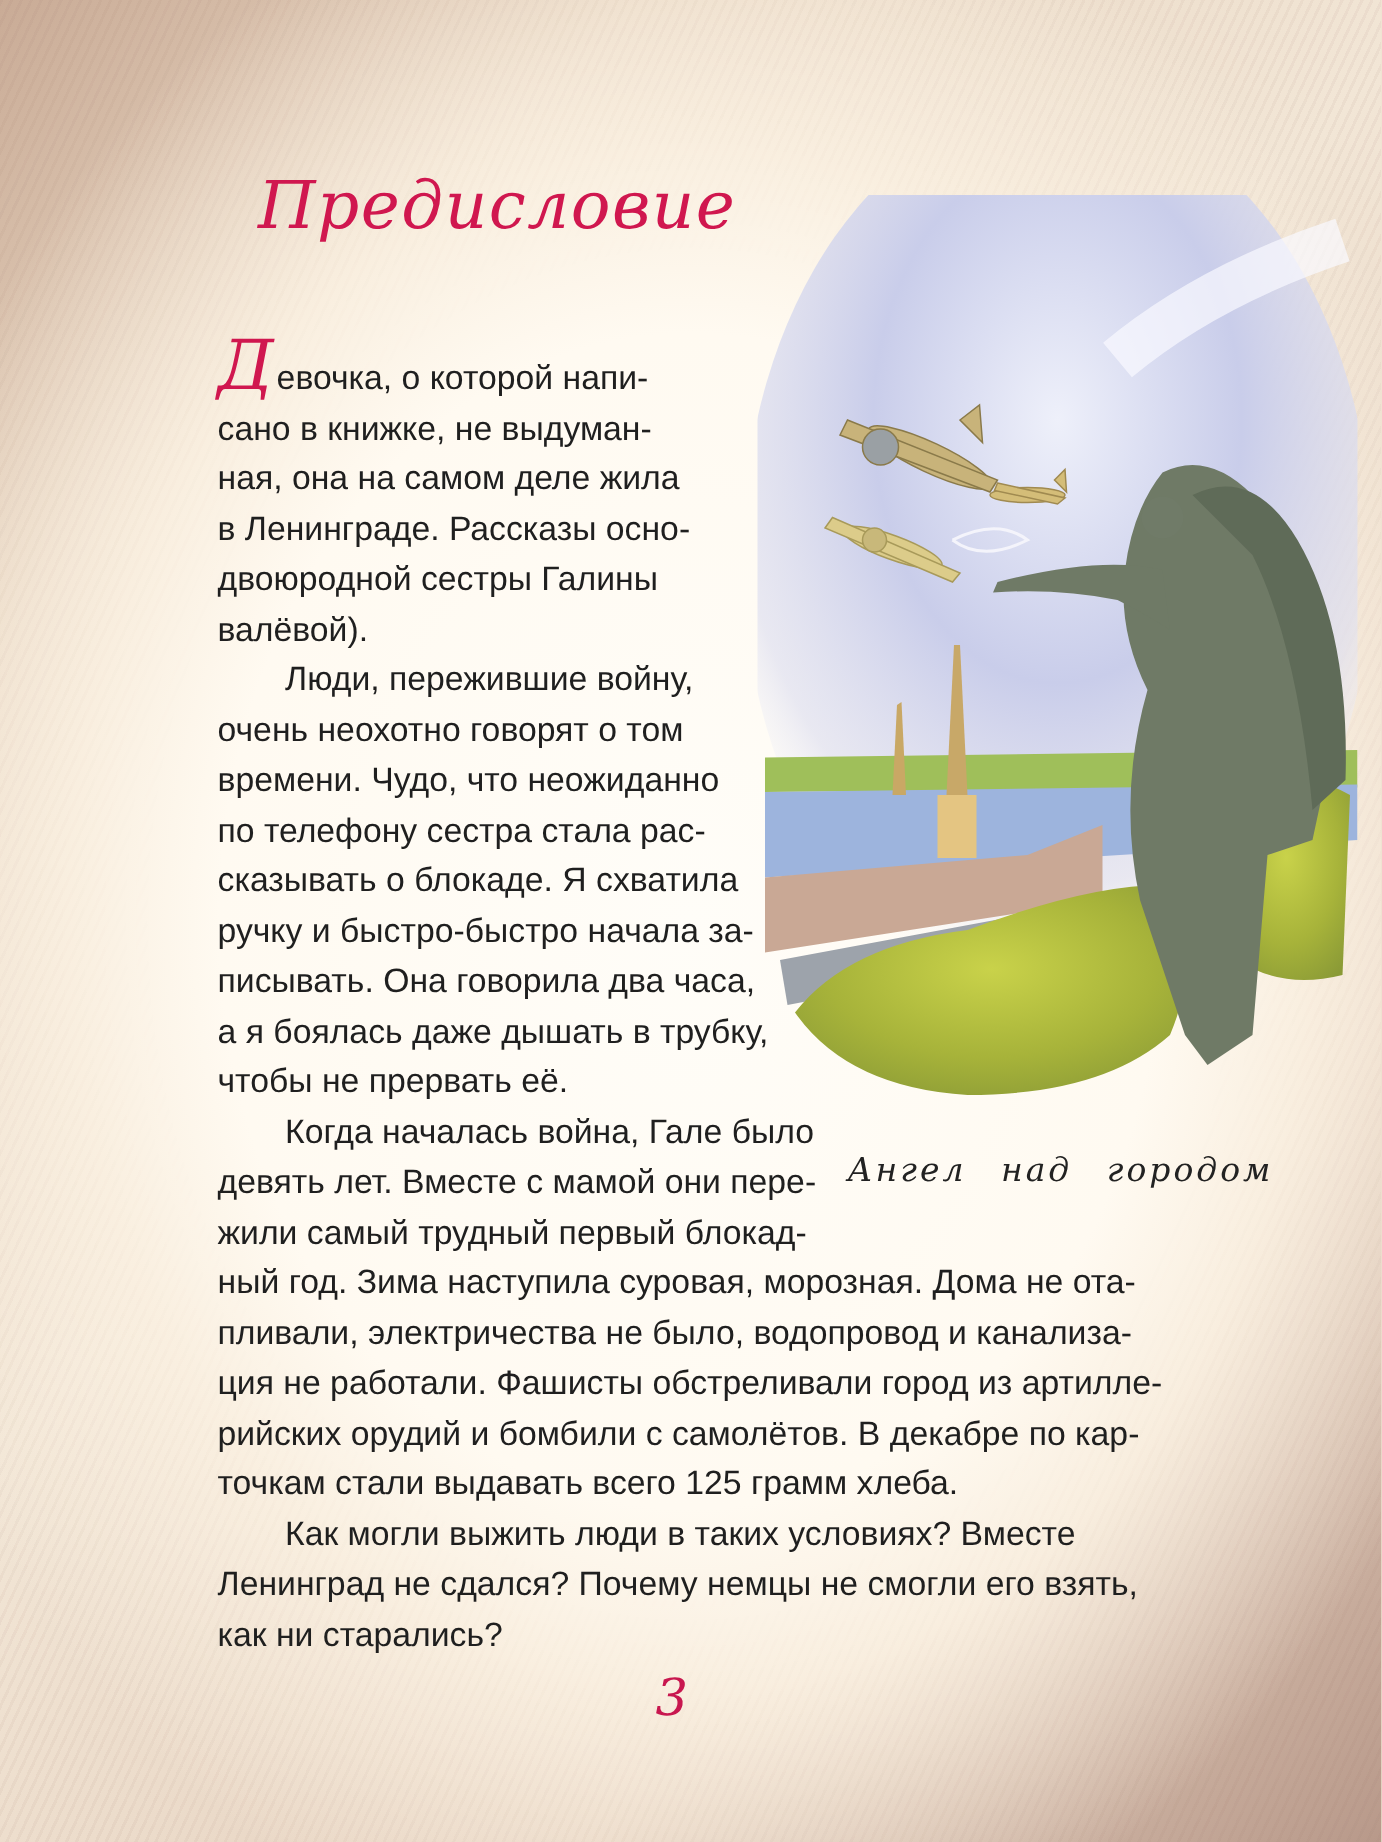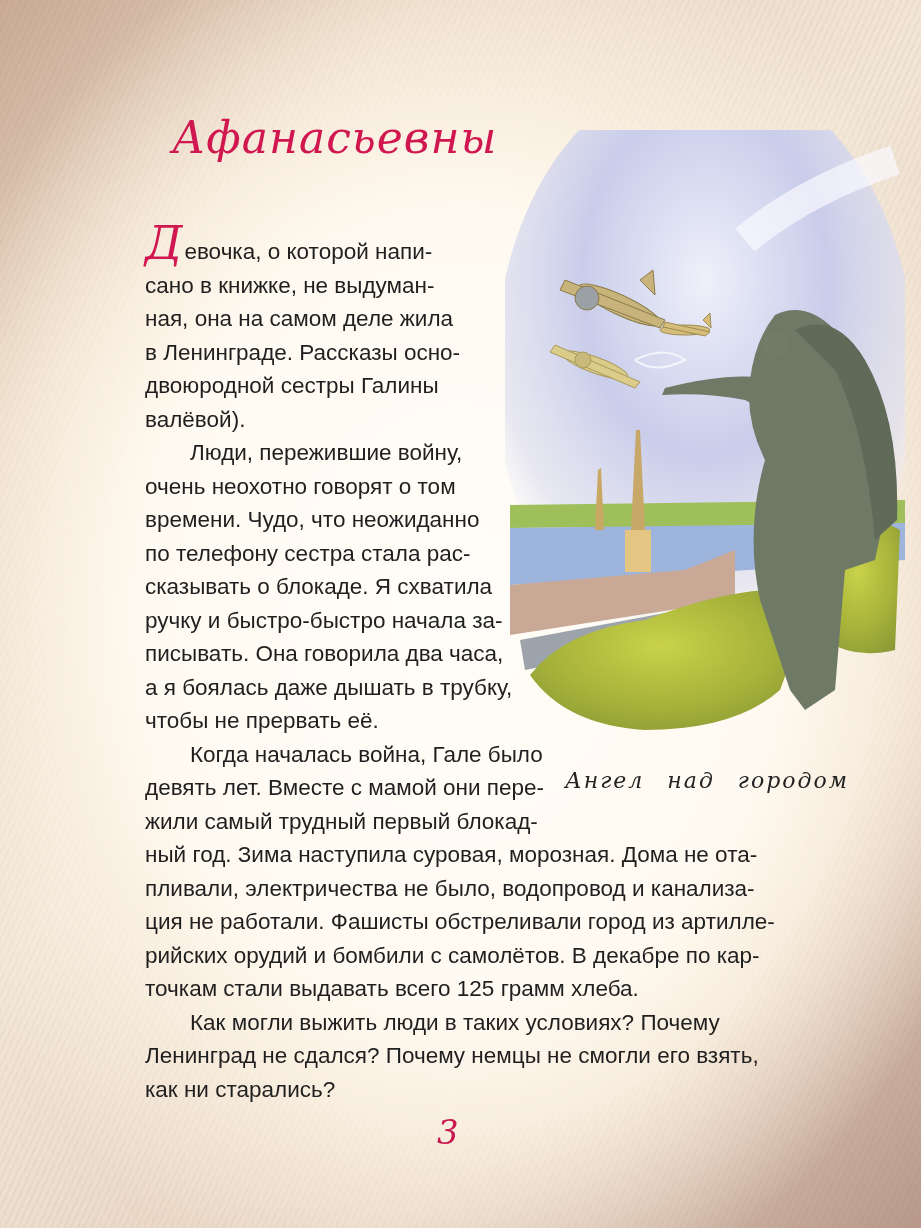--- a/index.html
+++ b/index.html
@@ -45,21 +45,21 @@
       position:absolute; left:437px; top:1112px;
       font-family:"DejaVu Serif", serif; font-style:italic;
       font-size:34px; color:#c8174f;
     }
   </style>
 </head>
 <body>
 
 <div class="page">
 
-  <div class="title">Афанасьевны</div>
+  <div class="title">Предисловие</div>
 
   <div class="body-text">
     <span class="line"><span class="dropcap">Д</span><span>евочка, о которой напи-</span></span>
     <span class="line">сано в книжке, не выдуман-</span>
     <span class="line">ная, она на самом деле жила</span>
     <span class="line">в Ленинграде. Рассказы осно-</span>
     <span class="line">двоюродной сестры Галины</span>
     <span class="line">валёвой).</span>
     <span class="line indent">Люди, пережившие войну,</span>
     <span class="line">очень неохотно говорят о том</span>
@@ -71,21 +71,21 @@
     <span class="line">а я боялась даже дышать в трубку,</span>
     <span class="line">чтобы не прервать её.</span>
     <span class="line indent">Когда началась война, Гале было</span>
     <span class="line">девять лет. Вместе с мамой они  пере-</span>
     <span class="line">жили самый трудный первый блокад-</span>
     <span class="line">ный год. Зима наступила суровая, морозная. Дома не ота-</span>
     <span class="line">пливали, электричества не было, водопровод и канализа-</span>
     <span class="line">ция не работали. Фашисты обстреливали город из артилле-</span>
     <span class="line">рийских орудий и бомбили с самолётов. В декабре по кар-</span>
     <span class="line">точкам стали выдавать всего 125 грамм хлеба.</span>
-    <span class="line indent">Как могли выжить люди в таких условиях? Почему</span>
+    <span class="line indent">Как могли выжить люди в таких условиях? Вместе</span>
     <span class="line">Ленинград не сдался? Почему немцы не смогли его взять,</span>
     <span class="line">как ни старались?</span>
   </div>
 
   <div class="illustration">
     <svg width="400" height="600" viewBox="0 0 400 600" xmlns="http://www.w3.org/2000/svg">
       <defs>
         <radialGradient id="sky" cx="50%" cy="35%" r="65%">
           <stop offset="0%" stop-color="#eef0fa"></stop>
           <stop offset="45%" stop-color="#c9cdea"></stop>

